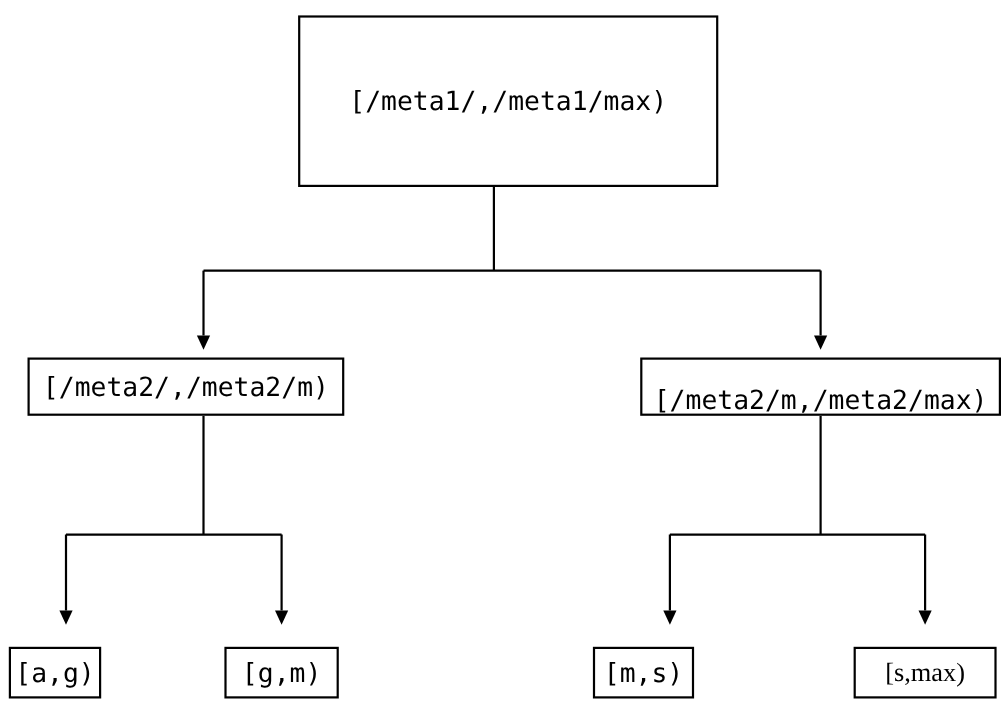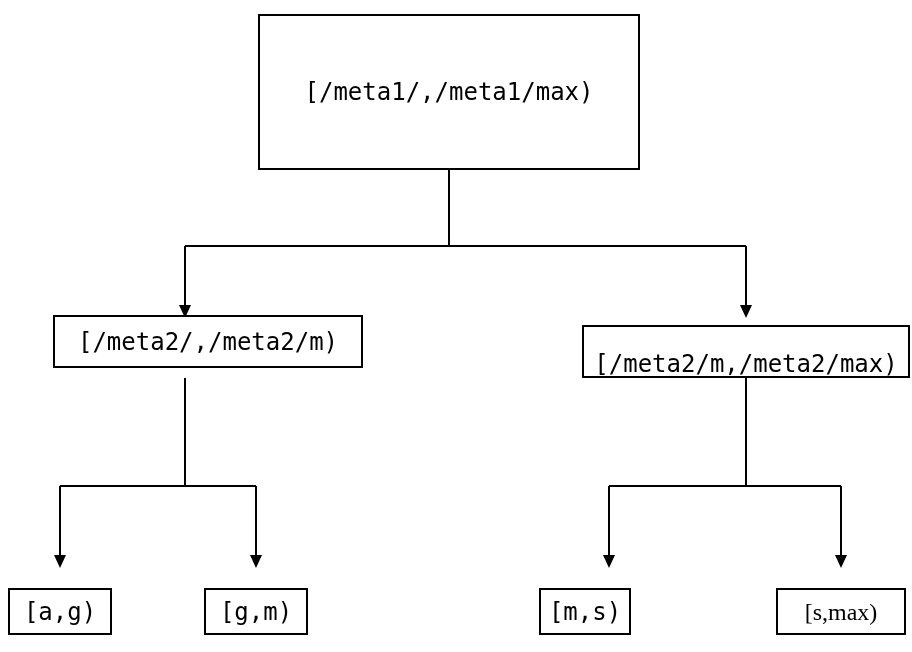--- a/index.html
+++ b/index.html
@@ -37,24 +37,24 @@
     box-sizing: border-box;
     border: 2px solid #000000;
     background: #ffffff;
     display: flex;
     align-items: center;
     justify-content: center;
     font-size: 24px;
     line-height: 1;
     white-space: nowrap;
   }
-  .node-root   { left: 258px; top: 14px;  width: 382px; height: 156px; }
-  .node-mid-l  { left: 25px;  top: 315px; width: 310px; height: 53px; margin-left: 28px; }
+  .node-root   { left: 271px; top: 14px;  width: 382px; height: 156px; }
+  .node-mid-l  { left: 25px;  top: 325px; width: 288px; height: 53px; }
   .node-mid-r  { left: 582px; top: 325px; width: 328px; height: 53px; align-items: flex-end; }
-  .node-leaf-1 { left: 8px;   top: 588px; width: 104px; height: 47px; }
+  .node-leaf-1 { left: 8px;   top: 588px; width: 84px; height: 47px; }
   .node-leaf-2 { left: 204px; top: 588px; width: 104px; height: 47px; }
   .node-leaf-3 { left: 539px; top: 588px; width: 92px;  height: 47px; }
   .node-leaf-4 { left: 776px; top: 588px; width: 130px; height: 47px; font-family: Liberation Serif, serif; }
 </style>
 </head>
 <body>
 
 <div class="canvas">
 
   <svg class="edges" viewBox="0 0 912 652" xmlns="http://www.w3.org/2000/svg" aria-hidden="true">

